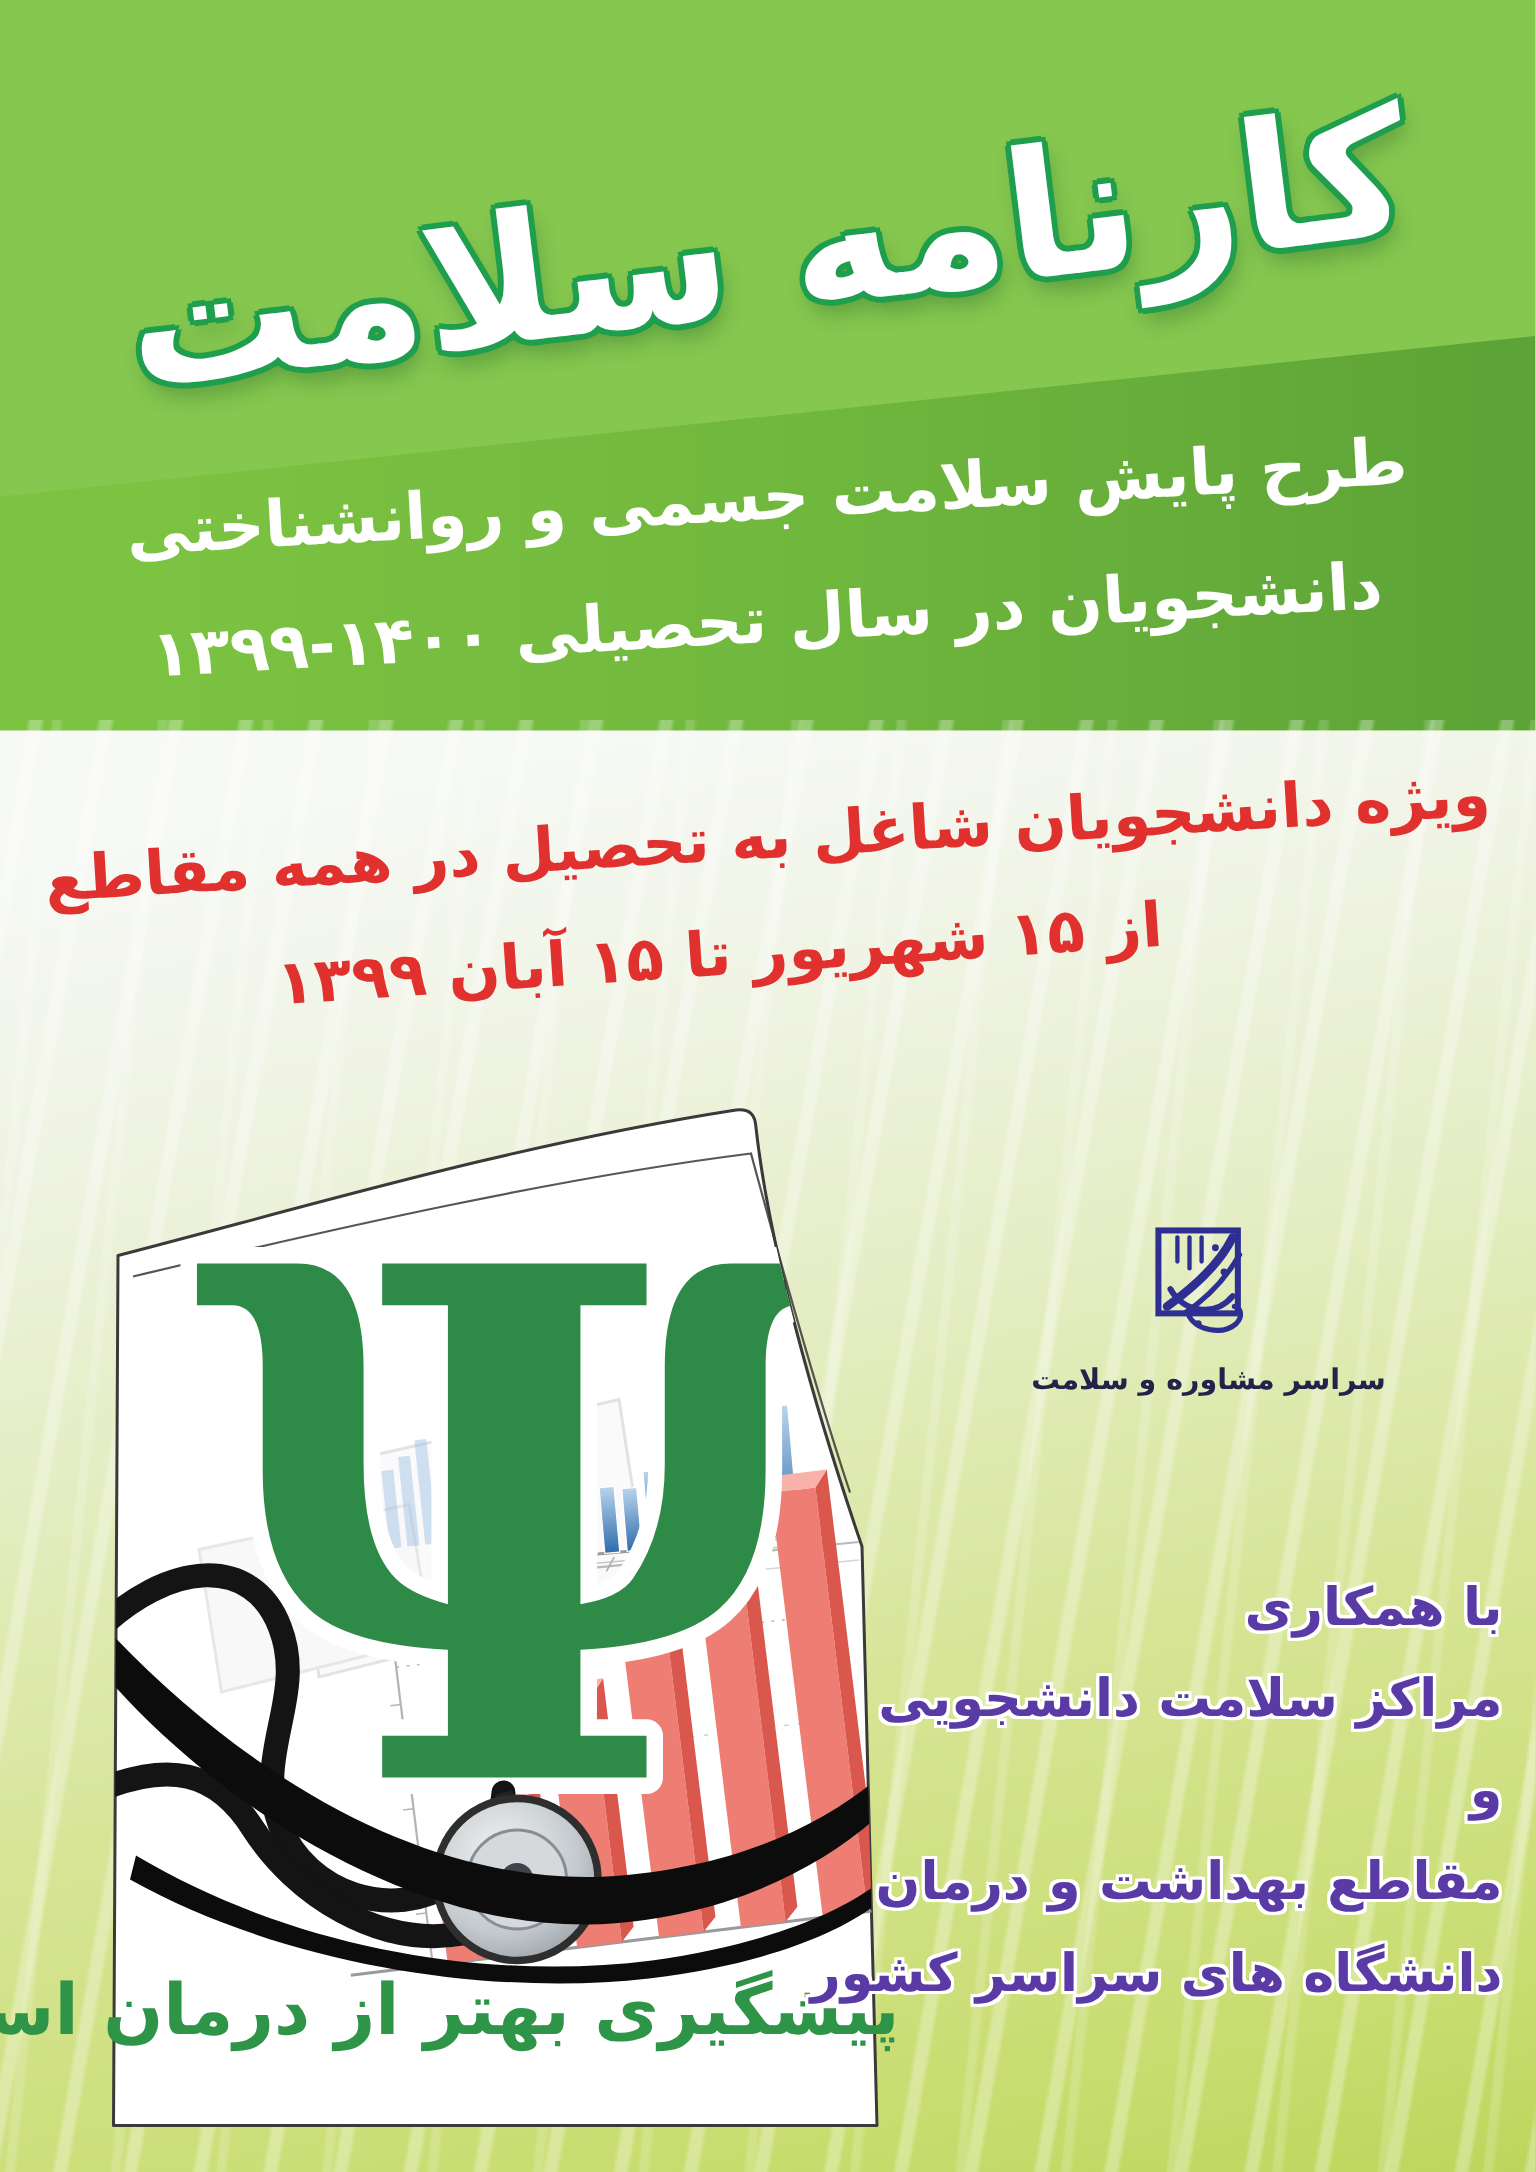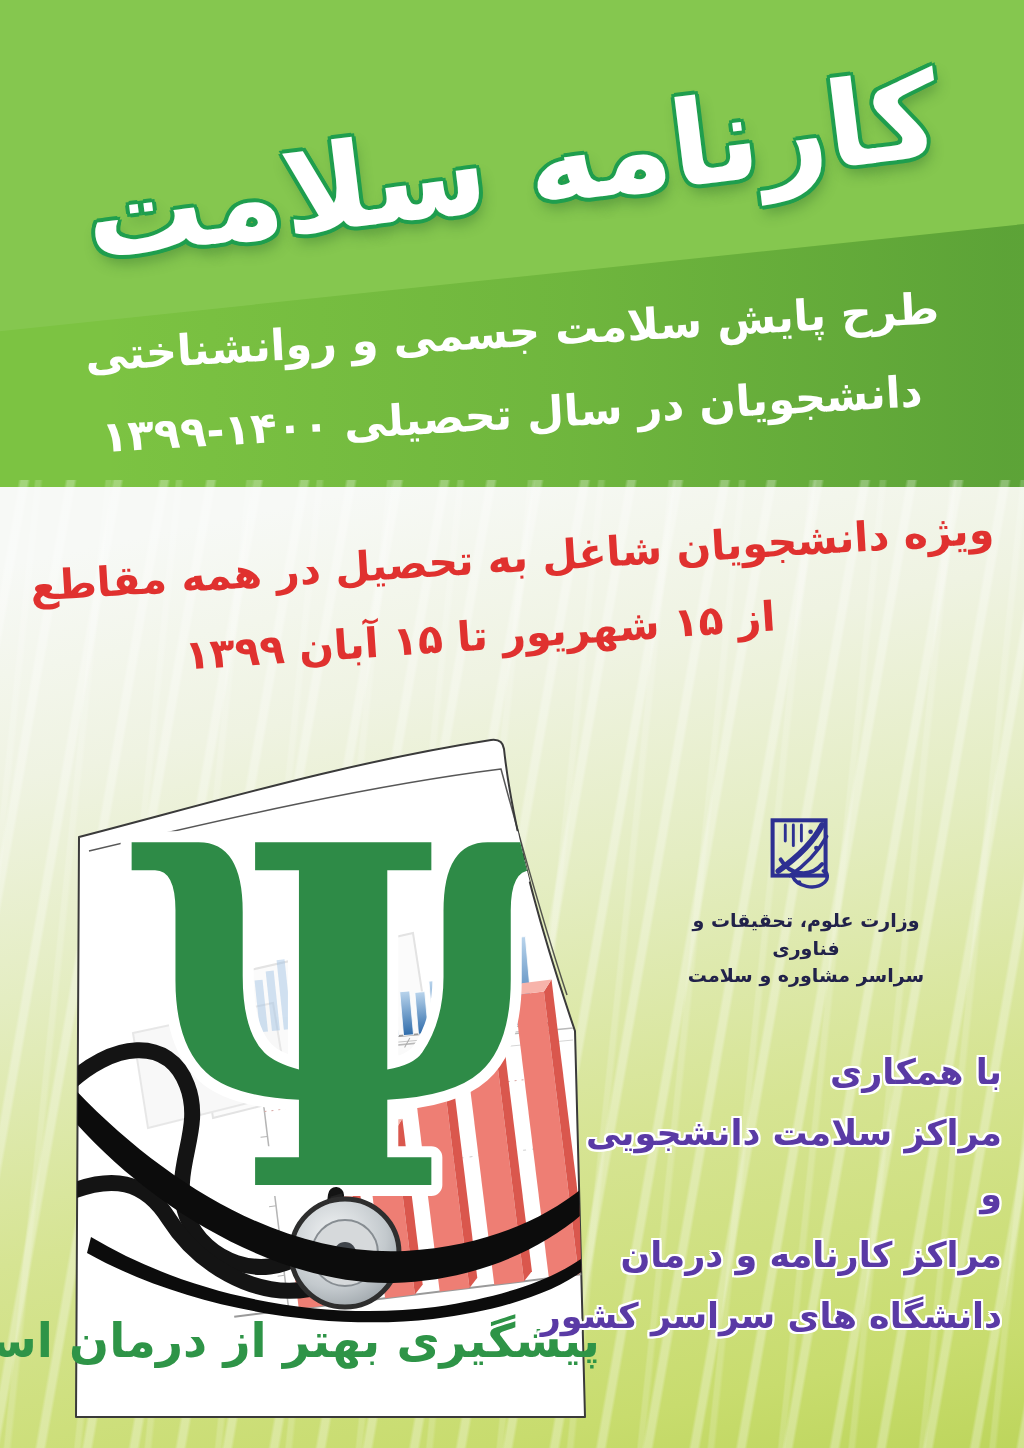--- a/index.html
+++ b/index.html
@@ -222,25 +222,24 @@
         <path d="M 50,16 C 42,30 30,42 18,50" stroke-width="3"></path>
         <path d="M 10,36 C 18,50 36,52 46,40" stroke-width="3.5"></path>
         <path d="M 20,50 C 24,60 40,63 48,56 C 52,52 51,47 47,46" stroke-width="3"></path>
       </g>
       <g fill="#2d3092">
         <circle cx="36" cy="12" r="2"></circle>
           <circle cx="41" cy="26" r="2"></circle>
           <circle cx="26" cy="56" r="2"></circle>
       </g>
     </svg>
-    <div class="org-line">وزارت علوم، تحقیقات و فناوری</div>
     <div class="org-line">سراسر مشاوره و سلامت</div>
   </div>
 
   <div class="coop">
     <div class="coop-line">با همکاری</div>
     <div class="coop-line">مراکز سلامت دانشجویی</div>
     <div class="coop-line">و</div>
-    <div class="coop-line">مراکز کارنامه و درمان</div>
+    <div class="coop-line">مقاطع بهداشت و درمان</div>
     <div class="coop-line">دانشگاه های سراسر کشور</div>
   </div>
 
 </div>
 
 </body></html>

